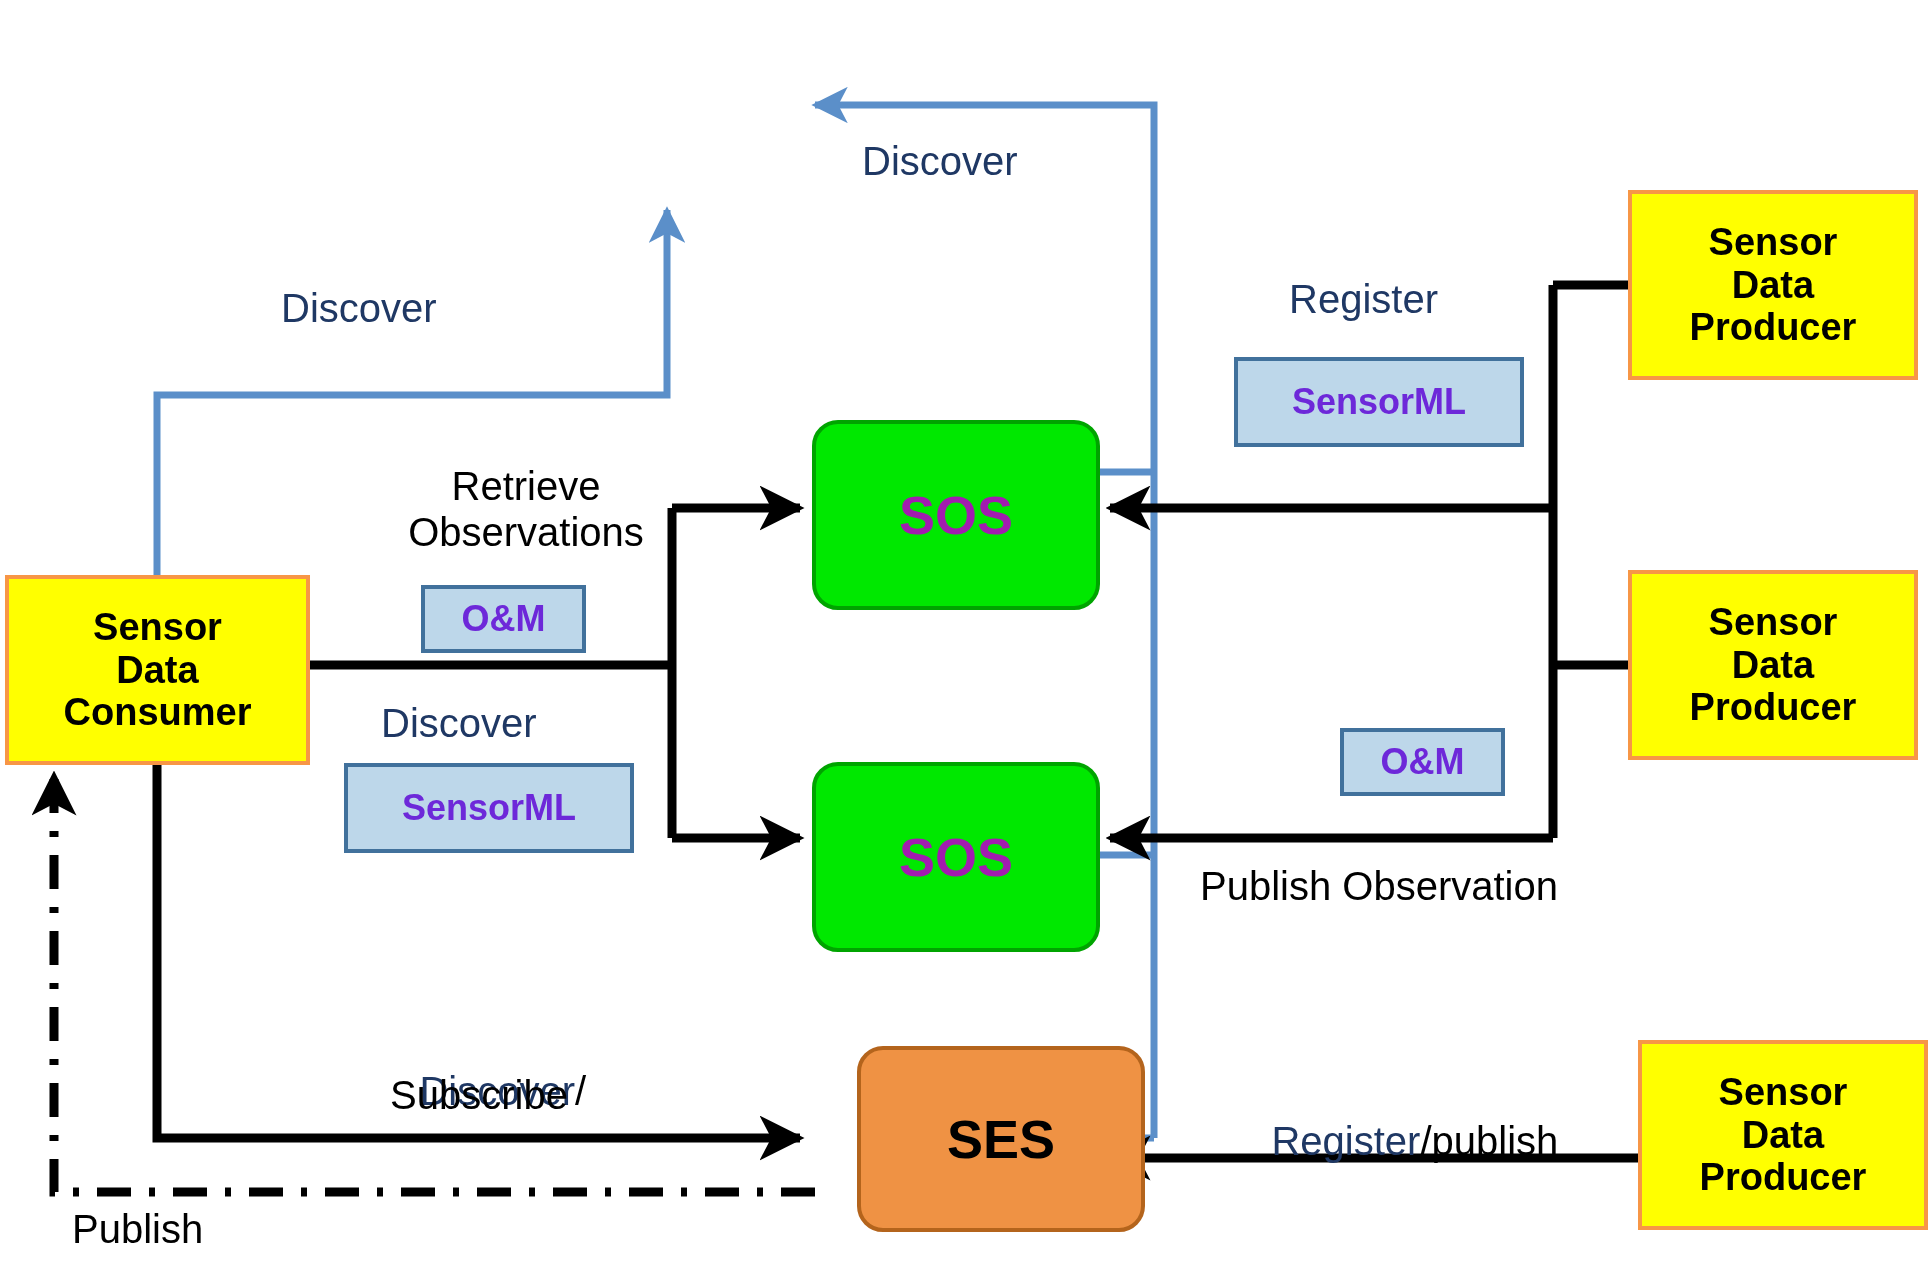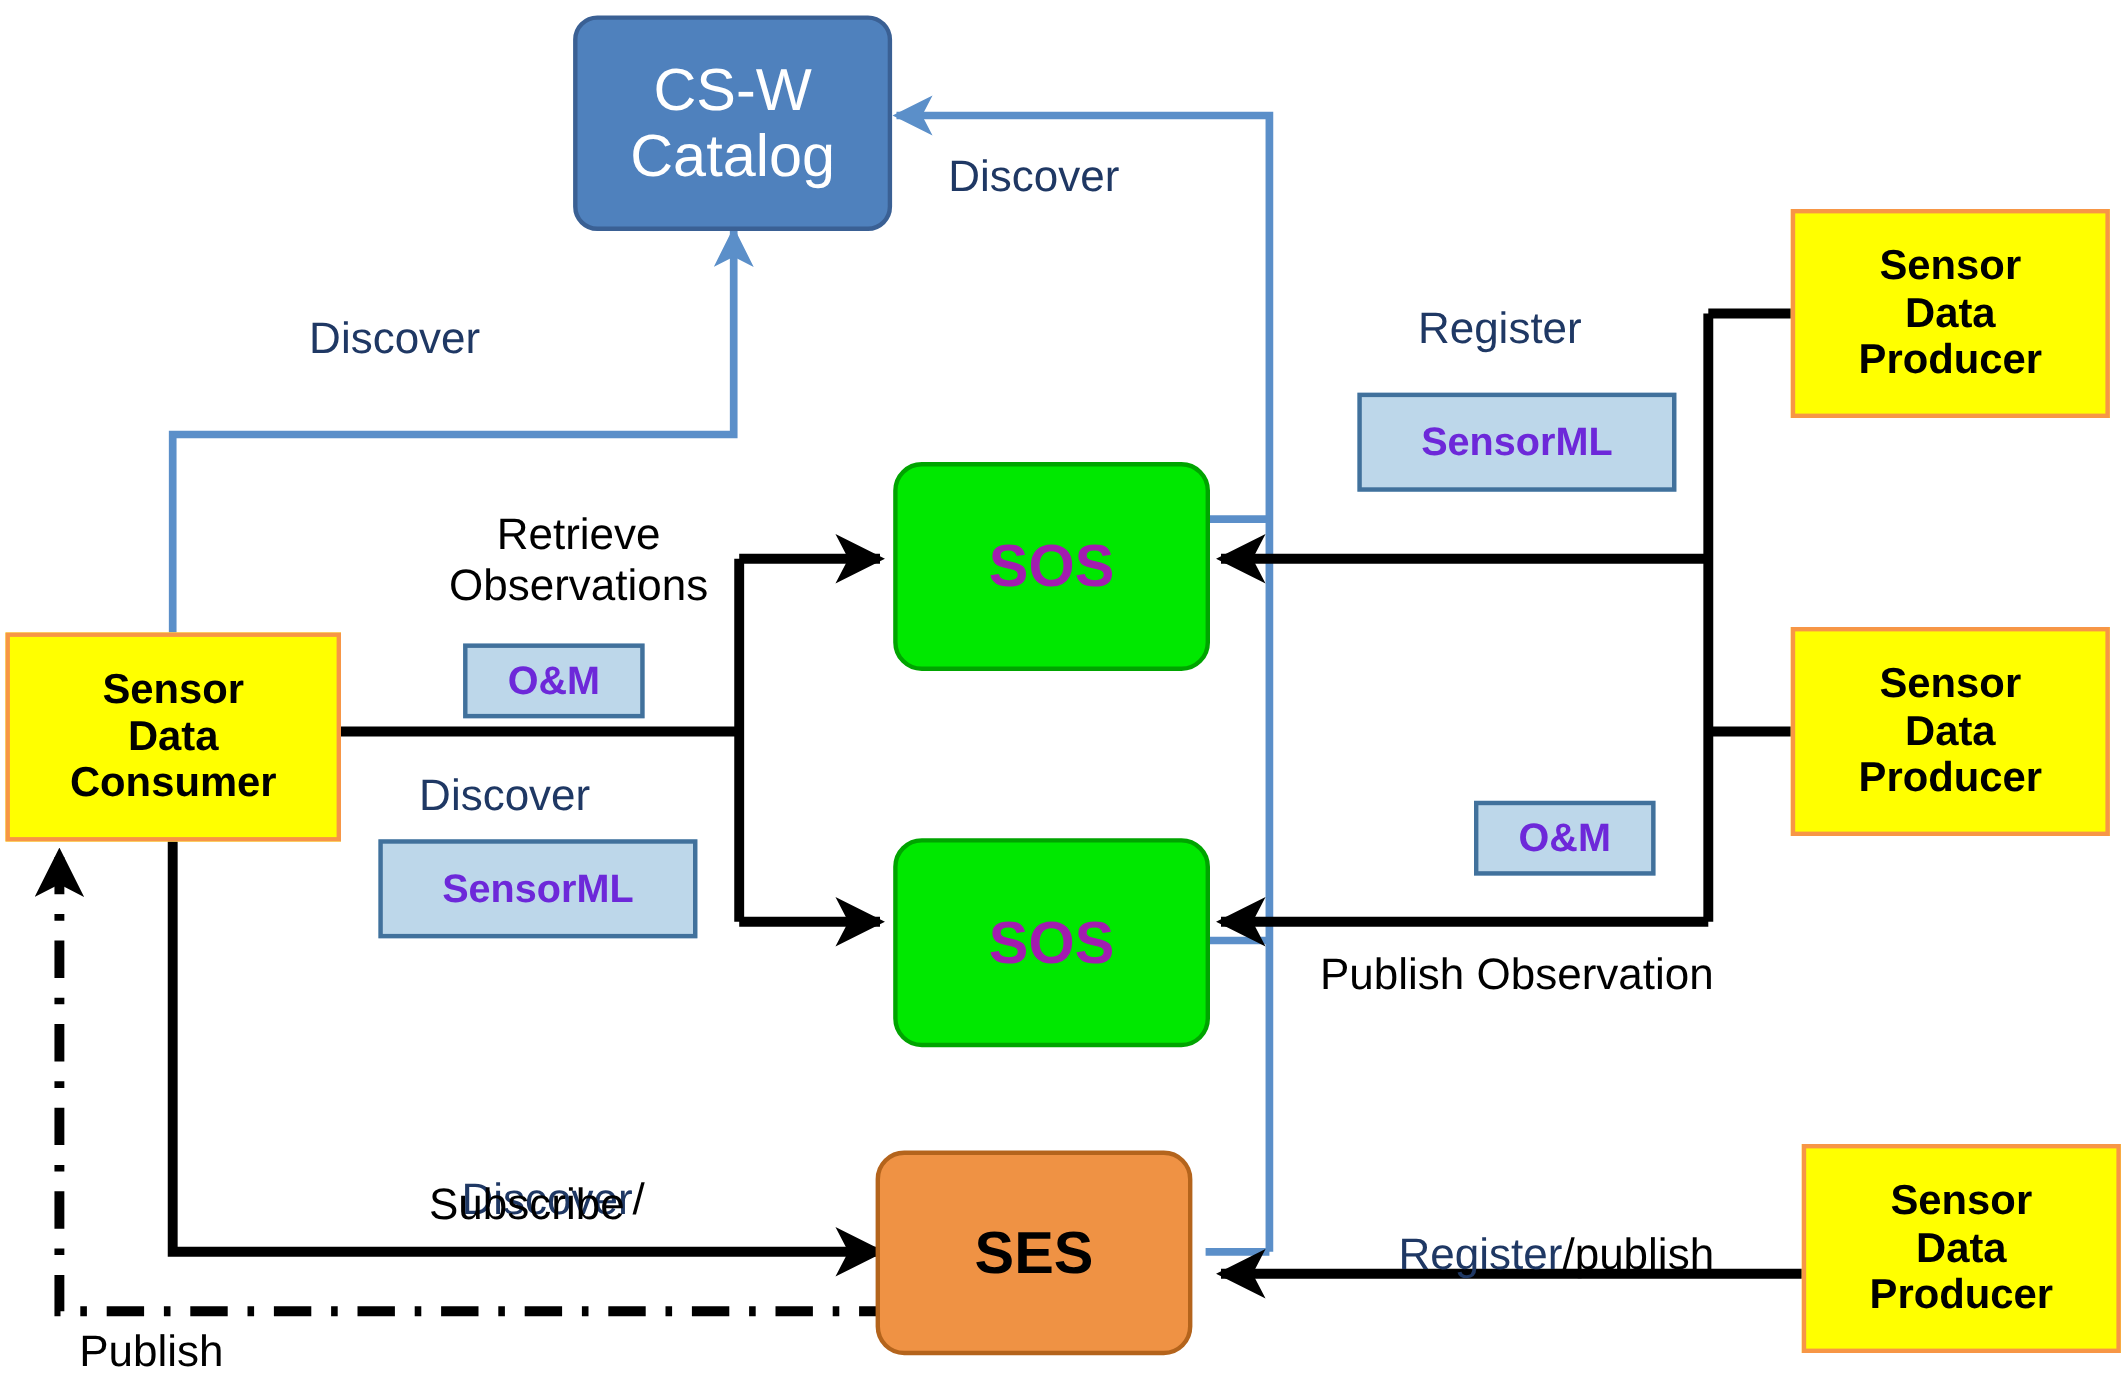--- a/index.html
+++ b/index.html
@@ -131,34 +131,30 @@
       <path d="M 1553 665 L 1628 665"></path>
       <path d="M 1553 508 L 1110 508" marker-end="url(#arrow-black)"></path>
       <path d="M 1553 838 L 1110 838" marker-end="url(#arrow-black)"></path>
     </g>
 
     <g fill="none" stroke="#000000" stroke-width="9">
       <path d="M 1638 1158 L 1110 1158" marker-end="url(#arrow-black)"></path>
     </g>
   </svg>
 
-  <div class="node node-catalog" style="left:521px; top:14px; width:290px; height:196px;">
-    <span style="white-space:pre-line;">CS-W
-Catalog</span>
-  </div>
 
   <div class="node node-sos" style="left:812px; top:420px; width:288px; height:190px;">
     <span>SOS</span>
   </div>
 
   <div class="node node-sos" style="left:812px; top:762px; width:288px; height:190px;">
     <span>SOS</span>
   </div>
 
-  <div class="node node-ses" style="left:796px; top:1046px; width:288px; height:186px;">
+  <div class="node node-ses" style="left:857px; top:1046px; width:288px; height:186px;">
     <span>SES</span>
   </div>
 
   <div class="node node-actor" style="left:5px; top:575px; width:305px; height:190px;">
     <span style="white-space:pre-line;">Sensor
 Data
 Consumer</span>
   </div>
 
   <div class="node node-actor" style="left:1628px; top:190px; width:290px; height:190px;">

